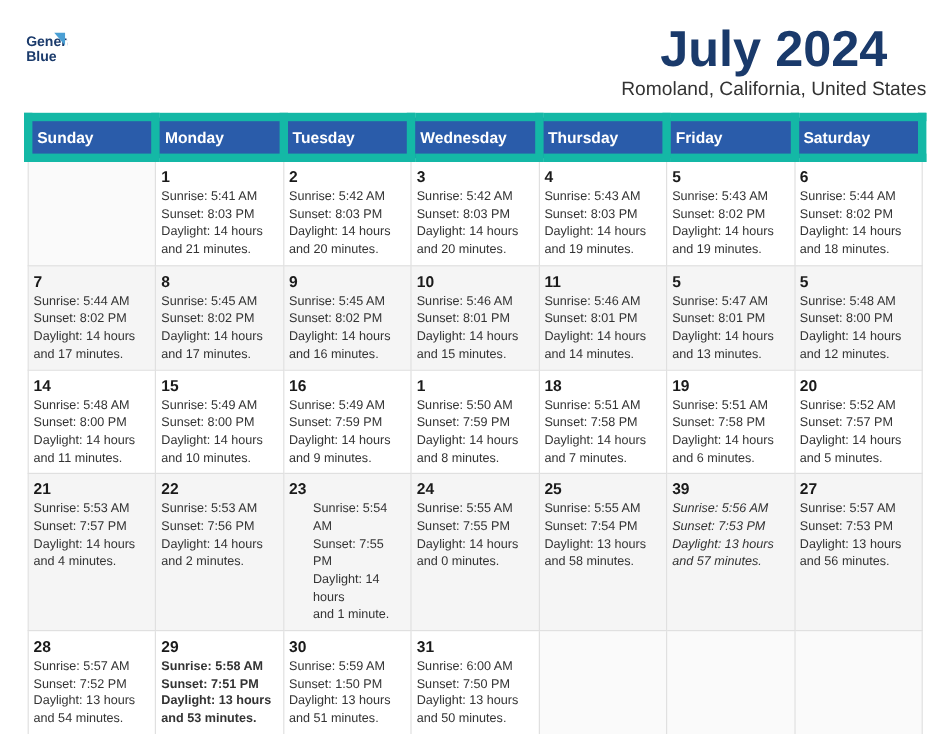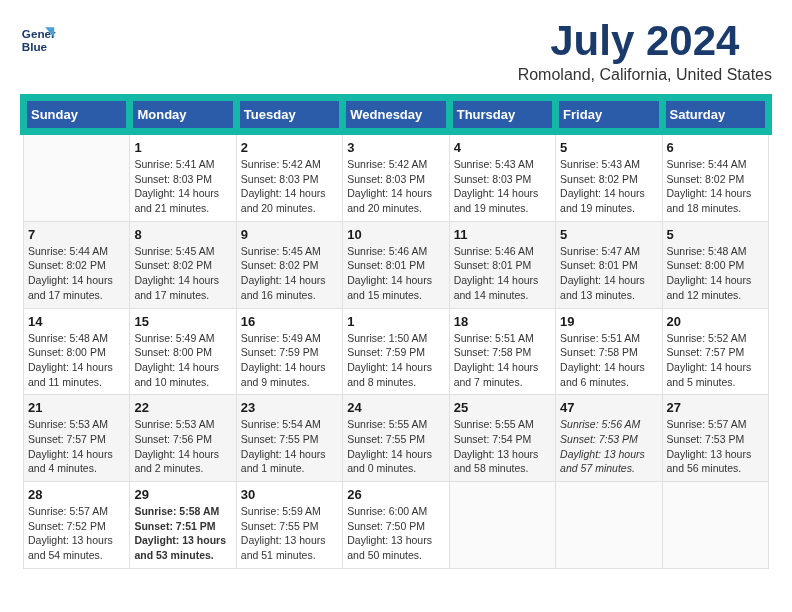--- a/index.html
+++ b/index.html
@@ -227,21 +227,21 @@
         </td>
         <td>
           <span class="day-number">16</span>
           <div class="day-info" style="white-space: pre-line;">Sunrise: 5:49 AM
 Sunset: 7:59 PM
 Daylight: 14 hours
 and 9 minutes.</div>
         </td>
         <td>
           <span class="day-number">1</span>
-          <div class="day-info" style="white-space: pre-line;">Sunrise: 1:50 AM
+          <div class="day-info" style="white-space: pre-line;">Sunrise: 5:50 AM
 Sunset: 7:59 PM
 Daylight: 14 hours
 and 8 minutes.</div>
         </td>
         <td>
           <span class="day-number">18</span>
           <div class="day-info" style="white-space: pre-line;">Sunrise: 5:51 AM
 Sunset: 7:58 PM
 Daylight: 14 hours
 and 7 minutes.</div>
@@ -271,41 +271,41 @@
         </td>
         <td>
           <span class="day-number">22</span>
           <div class="day-info" style="white-space: pre-line;">Sunrise: 5:53 AM
 Sunset: 7:56 PM
 Daylight: 14 hours
 and 2 minutes.</div>
         </td>
         <td>
           <span class="day-number">23</span>
-          <div class="day-info" style="white-space: pre-line;">Sunrise: 5:54 AM
+          <div class="day-info" style="white-space: pre-line; margin-left: 20px;">Sunrise: 5:54 AM
 Sunset: 7:55 PM
 Daylight: 14 hours
 and 1 minute.</div>
         </td>
         <td>
           <span class="day-number">24</span>
           <div class="day-info" style="white-space: pre-line;">Sunrise: 5:55 AM
 Sunset: 7:55 PM
 Daylight: 14 hours
 and 0 minutes.</div>
         </td>
         <td>
           <span class="day-number">25</span>
           <div class="day-info" style="white-space: pre-line;">Sunrise: 5:55 AM
 Sunset: 7:54 PM
 Daylight: 13 hours
 and 58 minutes.</div>
         </td>
         <td>
-          <span class="day-number">47</span>
+          <span class="day-number">39</span>
           <div class="day-info" style="white-space: pre-line; font-style: italic;">Sunrise: 5:56 AM
 Sunset: 7:53 PM
 Daylight: 13 hours
 and 57 minutes.</div>
         </td>
         <td>
           <span class="day-number">27</span>
           <div class="day-info" style="white-space: pre-line;">Sunrise: 5:57 AM
 Sunset: 7:53 PM
 Daylight: 13 hours
@@ -323,26 +323,26 @@
         <td>
           <span class="day-number">29</span>
           <div class="day-info" style="white-space: pre-line; font-weight: bold;">Sunrise: 5:58 AM
 Sunset: 7:51 PM
 Daylight: 13 hours
 and 53 minutes.</div>
         </td>
         <td>
           <span class="day-number">30</span>
           <div class="day-info" style="white-space: pre-line;">Sunrise: 5:59 AM
-Sunset: 7:55 PM
+Sunset: 1:50 PM
 Daylight: 13 hours
 and 51 minutes.</div>
         </td>
         <td>
-          <span class="day-number">26</span>
+          <span class="day-number">31</span>
           <div class="day-info" style="white-space: pre-line;">Sunrise: 6:00 AM
 Sunset: 7:50 PM
 Daylight: 13 hours
 and 50 minutes.</div>
         </td>
         <td class="empty-cell"></td>
         <td class="empty-cell"></td>
         <td class="empty-cell"></td>
       </tr>
     </tbody>

